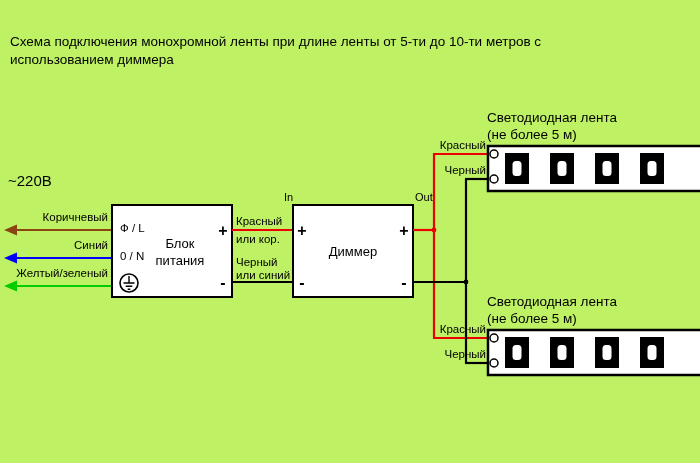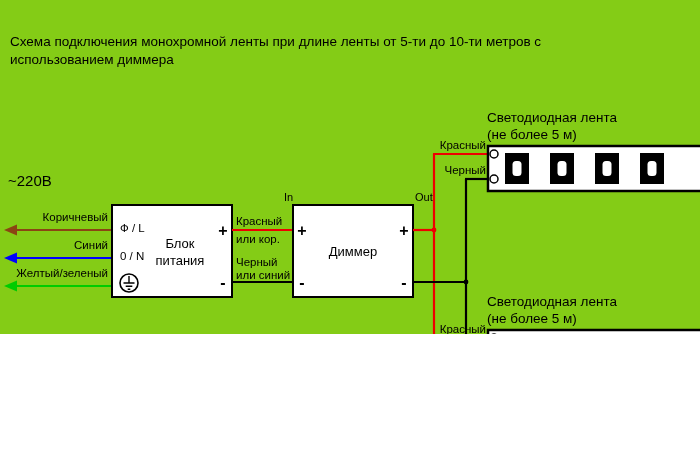--- a/index.html
+++ b/index.html
@@ -1,16 +1,16 @@
 <!DOCTYPE html>
 <html><head>
 <meta charset="utf-8">
 <style>
   html,body{margin:0;padding:0;background:#ffffff;}
-  .stage{position:relative;width:700px;height:334px;background:#84cc16;overflow:hidden;}
+  .stage{position:relative;width:700px;height:463px;background:#bef264;overflow:hidden;}
   svg{display:block;}
   svg text{font-family:"Liberation Sans","DejaVu Sans",sans-serif;fill:#000;}
   .f-title{font-size:13.5px;}
   .f-volt{font-size:15px;}
   .f-label{font-size:11.5px;}
   .f-box{font-size:13px;}
   .f-strip{font-size:13.5px;}
   .f-io{font-size:11px;}
   .f-sign{font-size:16px;font-weight:700;}
 </style>

